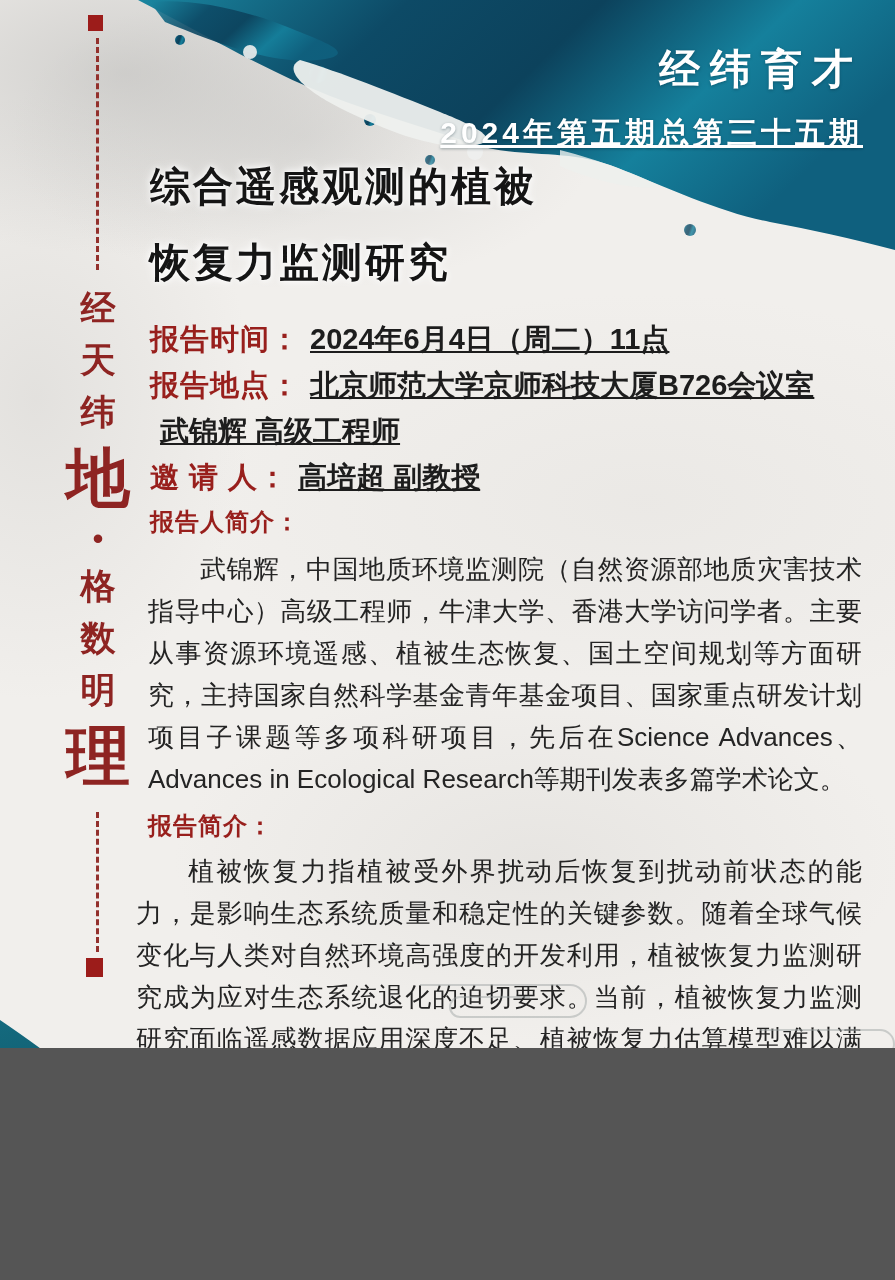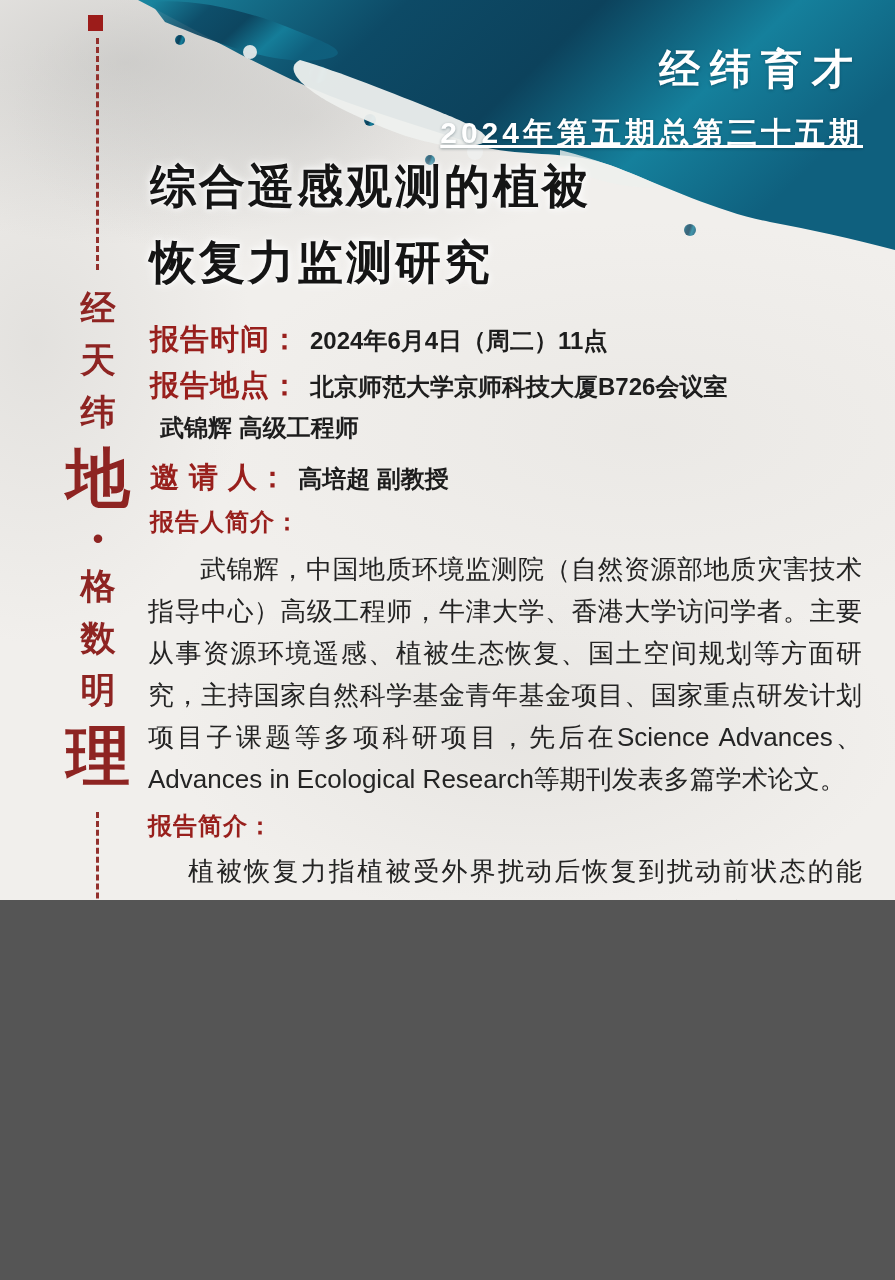--- a/index.html
+++ b/index.html
@@ -1,57 +1,57 @@
 <!DOCTYPE html>
 <html><head>
 <meta charset="utf-8">
 <style>
   * { margin:0; padding:0; box-sizing:border-box; }
   html,body { width:895px; }
   body { font-family:"Liberation Sans","DejaVu Sans",sans-serif; background:#555; }
   .poster {
-    position:relative; width:895px; height:900px; overflow:hidden;
+    position:relative; width:895px; height:1048px; overflow:hidden;
     background:
       radial-gradient(480px 260px at 14% 7%, rgba(176,176,174,.50), rgba(176,176,174,0) 70%),
       radial-gradient(420px 220px at 34% 13%, rgba(190,190,188,.35), rgba(190,190,188,0) 70%),
       radial-gradient(300px 420px at 4% 38%, rgba(200,199,196,.35), rgba(200,199,196,0) 72%),
       radial-gradient(640px 300px at 72% 48%, rgba(212,210,206,.22), rgba(212,210,206,0) 70%),
       radial-gradient(520px 260px at 60% 82%, rgba(205,203,199,.28), rgba(205,203,199,0) 70%),
       #f1efec;
   }
   svg.layer { position:absolute; left:0; display:block; }
 
   
   .masthead { position:absolute; right:32px; top:42px; text-align:right; color:#fff; }
   .brand { font-size:41px; font-weight:700; letter-spacing:10px; text-shadow:0 1px 3px rgba(0,30,40,.35); }
   .issue { margin-top:16px; font-size:30px; font-weight:600; letter-spacing:4px; text-shadow:0 1px 3px rgba(0,30,40,.35);text-decoration:underline; }
 
   
-  .title { position:absolute; left:150px; top:148px; color:#151515; font-size:46px; font-weight:900;
+  .title { position:absolute; left:150px; top:148px; color:#151515; font-size:40px; font-weight:900;
            line-height:76px; letter-spacing:3px;
            text-shadow:0 0 2px #fff, 0 0 6px rgba(255,255,255,.95), 0 0 12px rgba(255,255,255,.8); }
 
   
   .rail-square { position:absolute; background:#9c1c1a; }
   .sq-top { left:88px; top:15px; width:15px; height:16px; }
   .sq-bottom { left:86px; top:958px; width:17px; height:19px; }
   .rail-dash { position:absolute; left:96px; width:0; border-left:3px dashed #93302c; }
   .dash-top { top:38px; height:232px; }
   .dash-bottom { top:812px; height:140px; }
   .motto { position:absolute; left:58px; top:282px; width:80px; display:flex; flex-direction:column;
            align-items:center; color:#8e2422; font-weight:800; }
   .motto .sm { font-size:35px; line-height:52px; }
   .motto .lg { font-size:64px; line-height:80px; font-weight:900; }
   .motto .dot { font-size:30px; line-height:42px; }
 
   
   .info { position:absolute; left:150px; top:320px; width:720px; }
   .info-row { display:flex; align-items:baseline; height:46px; }
   .info-label { color:#981f1c; font-size:29px; font-weight:800; letter-spacing:1px; white-space:pre; }
-  .info-value { color:#1d1d1d; font-size:24px; font-weight:700; margin-left:10px; }
+  .info-value { color:#1d1d1d; font-size:29px; font-weight:700; margin-left:10px;text-decoration:underline; }
 
   .section-head { position:absolute; color:#981f1c; font-size:24px; font-weight:800; letter-spacing:1px; }
   .bio-head { left:150px; top:506px; }
   .abs-head { left:148px; top:810px; }
   .para { position:absolute; color:#242424; font-size:26px; line-height:42px; text-align:justify;
           text-indent:2em; font-weight:500; }
   .bio-text { left:148px; top:548px; width:714px; }
   .abs-text { left:136px; top:850px; width:726px; }
 
   

